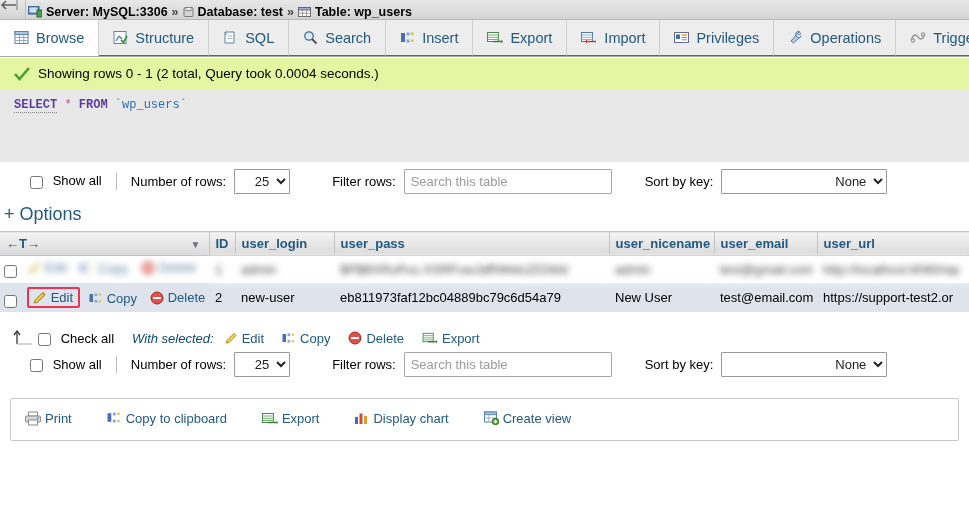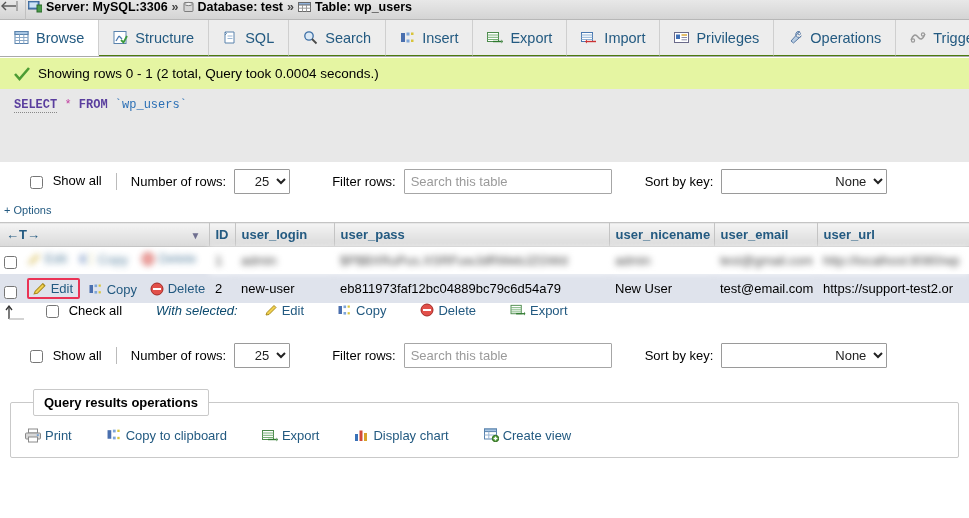--- a/index.html
+++ b/index.html
@@ -12,21 +12,21 @@
     font-size: 13px;
     color: #000;
   }
 
   
   .breadcrumb {
     height: 20px;
     background: linear-gradient(to bottom, #e8e8e8 0%, #d4d4d4 100%);
     border-bottom: 1px solid #b7b7b7;
     display: flex;
-    align-items: flex-start;
+    align-items: flex-end;
     font-size: 12.5px;
     font-weight: bold;
     color: #000;
     padding-left: 0;
   }
   .bc-back {
     width: 26px; height: 20px;
     display: flex; align-items: center; justify-content: center;
     border-right: 1px solid #c0c0c0;
   }
@@ -118,21 +118,21 @@
     border: 1px solid #a6a6a6;
     background: #fff;
     width: 208px;
     margin-left: 8px;
     border-radius: 1px;
   }
   input[type=text]::placeholder { color: #9a9a9a; }
 
   .options-link {
     padding: 4px 0 6px 4px;
-    font-size: 11px;
+    font-size: 18px;
     color: #235a81;
     cursor: pointer;
     background: #fff;
   }
 
   
   .resultwrap { background: #fff; }
   table.res { border-collapse: collapse; width: 100%; table-layout: fixed; }
   table.res th {
     background: linear-gradient(to bottom, #f4f4f4 0%, #d9d9d9 100%);
@@ -179,23 +179,23 @@
   .edit-hl {
     border: 2px solid #ea3355;
     border-radius: 2px;
     padding: 1px 5px 1px 3px;
     margin-right: 5px;
   }
 
   
   .withsel {
     height: 34px;
-    display: flex; align-items: flex-start;
-    padding-left: 4px;
-    gap: 16px;
+    display: flex; align-items: flex-end;
+    padding-left: 12px;
+    gap: 0;
     background: #fff;
     font-size: 13px;
   }
   .withsel .itl { font-style: italic; color: #0c4a6e; margin: 0 10px 0 18px; }
   .withsel .act { margin-right: 18px; }
   .uparrow { width: 26px; color: #333; }
 
   
   .qro-wrap { padding: 14px 10px 0 10px; position: relative; }
   fieldset.qro {
@@ -620,21 +620,20 @@
   <span class="lbl" style="margin-left:42px;">Filter rows:</span>
   <input type="text" placeholder="Search this table" style="">
   <span class="lbl" style="margin-left:33px;">Sort by key:</span>
   <select class="sel-key">
     <option>None</option>
   </select>
 </div>
 
 <div class="qro-wrap">
   <fieldset class="qro">
-    <legend>Query results operations</legend>
     <div class="qro-body">
 
       <span class="act">
         <span class="ico">
           <svg width="16" height="15" viewBox="0 0 16 15">
             <rect x="3.5" y="1" width="9" height="4" fill="#fff" stroke="#8a8a8a"></rect>
             <rect x="0.5" y="5" width="15" height="6" rx="1" fill="#d8d8d8" stroke="#8a8a8a"></rect>
             <rect x="3.5" y="9" width="9" height="5" fill="#fff" stroke="#8a8a8a"></rect>
             <rect x="11.8" y="6.3" width="2" height="1.6" fill="#6a9ad0"></rect>
           </svg>

